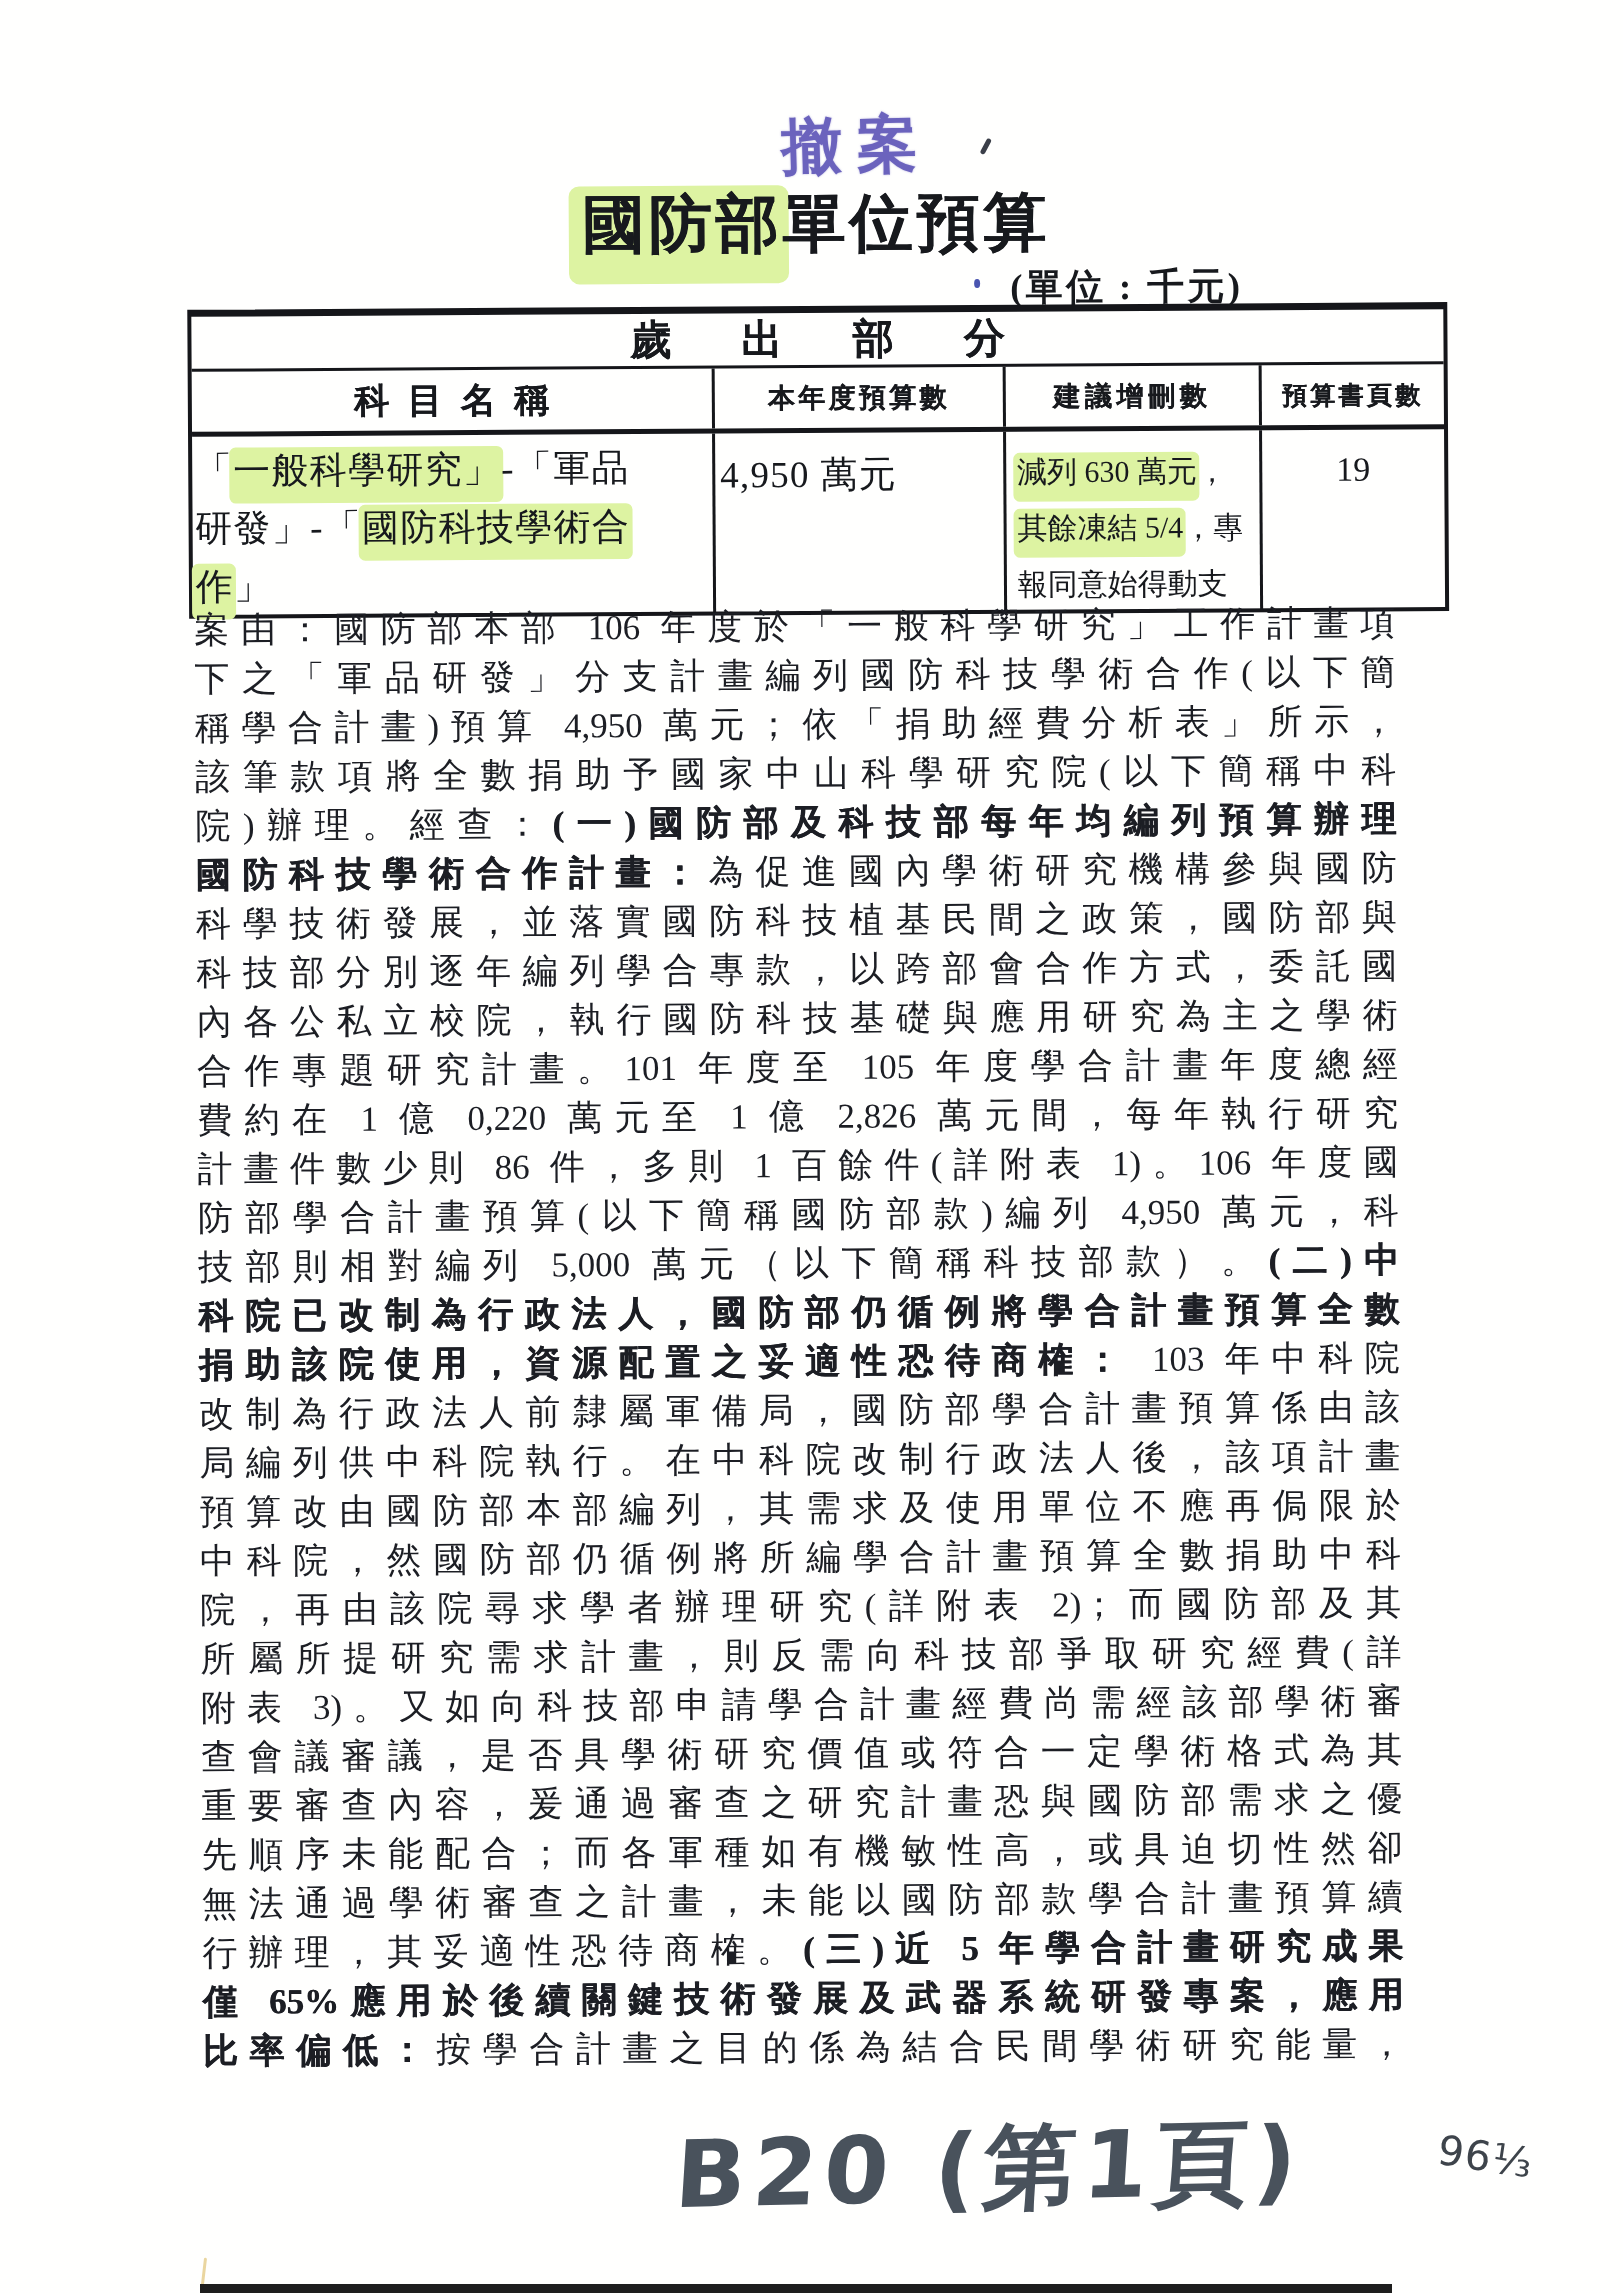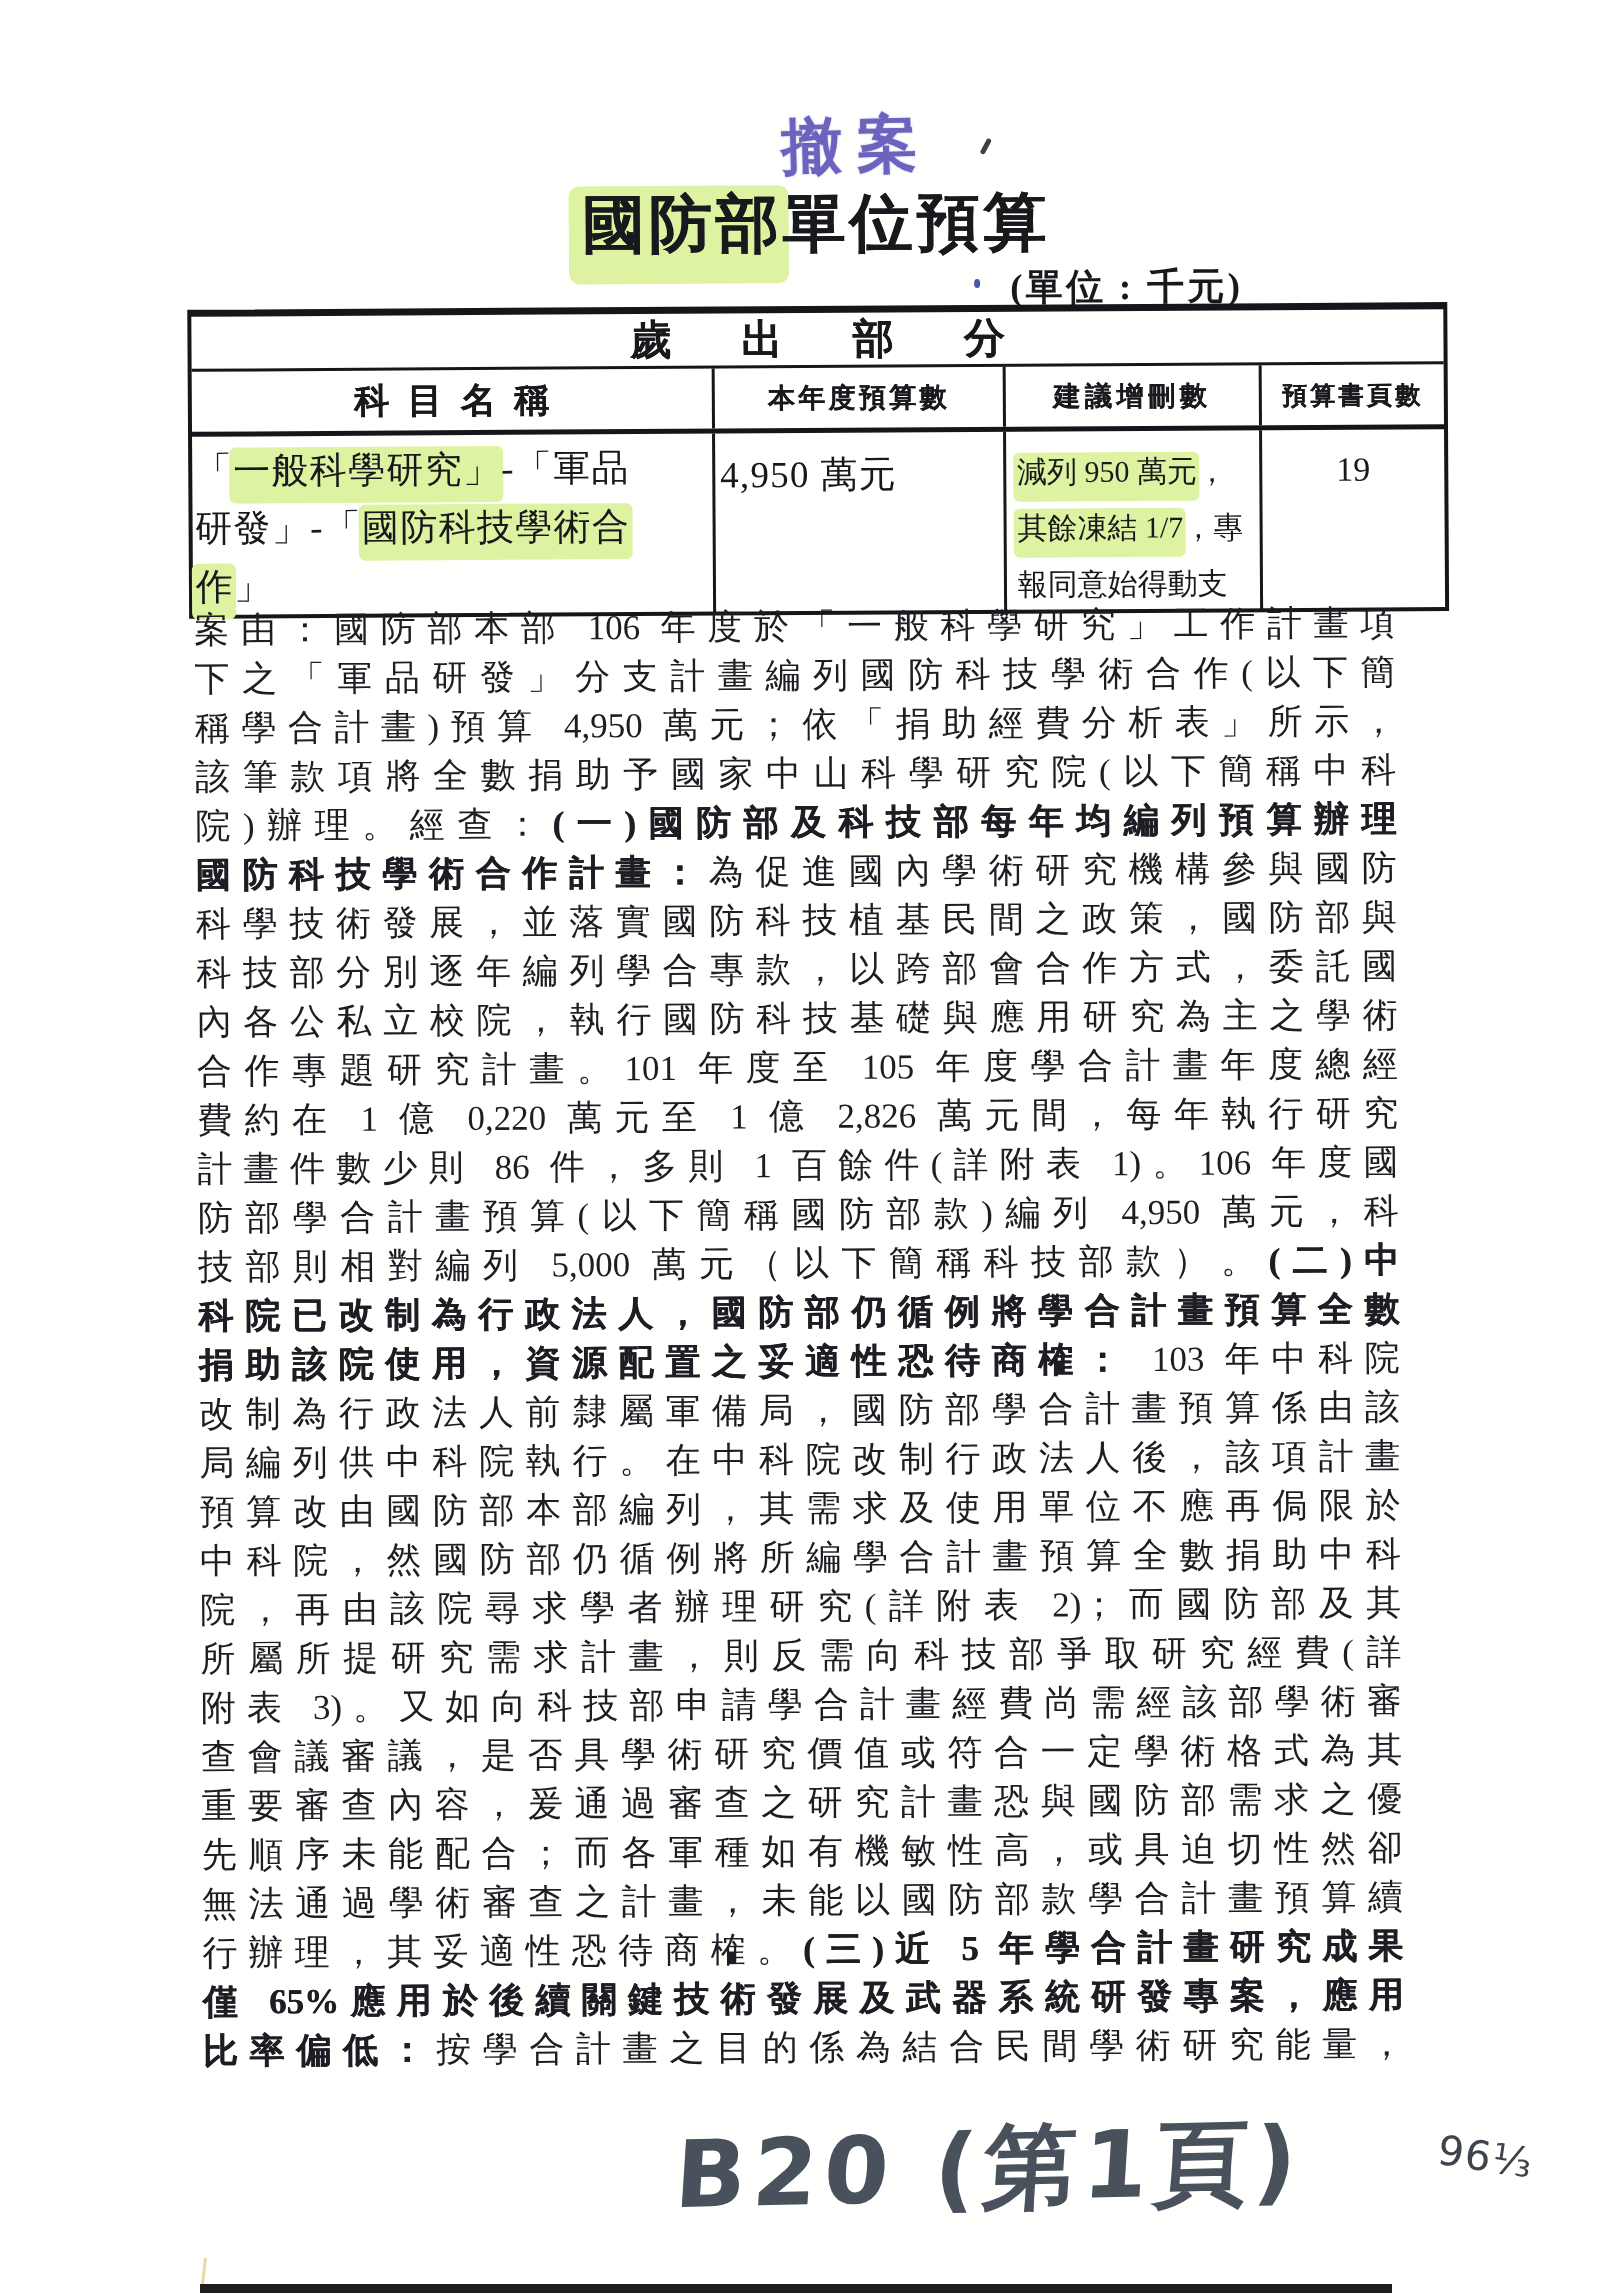--- a/index.html
+++ b/index.html
@@ -115,22 +115,22 @@
         <div>預算書頁數</div>
       </div>
       <div class="t-body">
         <div class="c-subject">
             <div class="ln"><span>「</span><span class="hl">一般科學研究」</span><span>-「軍品</span></div>
             <div class="ln"><span>研發」-「</span><span class="hl">國防科技學術合</span></div>
             <div class="ln"><span class="hl">作</span><span>」</span></div>
           </div>
         <div class="c-budget">4,950 萬元</div>
         <div class="c-sugg">
-            <div class="ln"><span class="hl">減列 950 萬元</span><span>，</span></div>
-            <div class="ln"><span class="hl">其餘凍結 1/7</span><span>，專</span></div>
+            <div class="ln"><span class="hl">減列 630 萬元</span><span>，</span></div>
+            <div class="ln"><span class="hl">其餘凍結 5/4</span><span>，專</span></div>
             <div class="ln"><span>報同意始得動支</span></div>
           </div>
         <div class="c-page">19</div>
       </div>
     </div>
 
     <div class="body-copy">
         <div class="ln"><span>案由：國防部本部 106 年度於「一般科學研究」工作計畫項</span></div>
         <div class="ln"><span>下之「軍品研發」分支計畫編列國防科技學術合作(以下簡</span></div>
         <div class="ln"><span>稱學合計畫)預算 4,950 萬元；依「捐助經費分析表」所示，</span></div>

